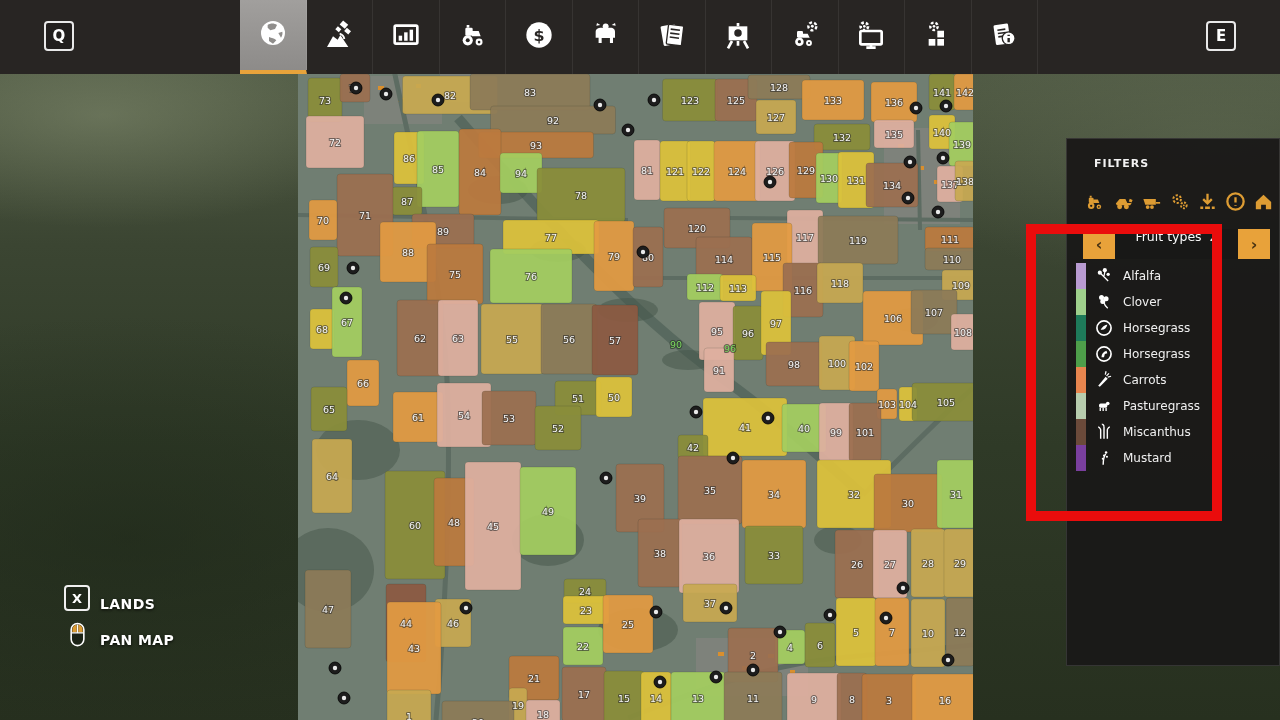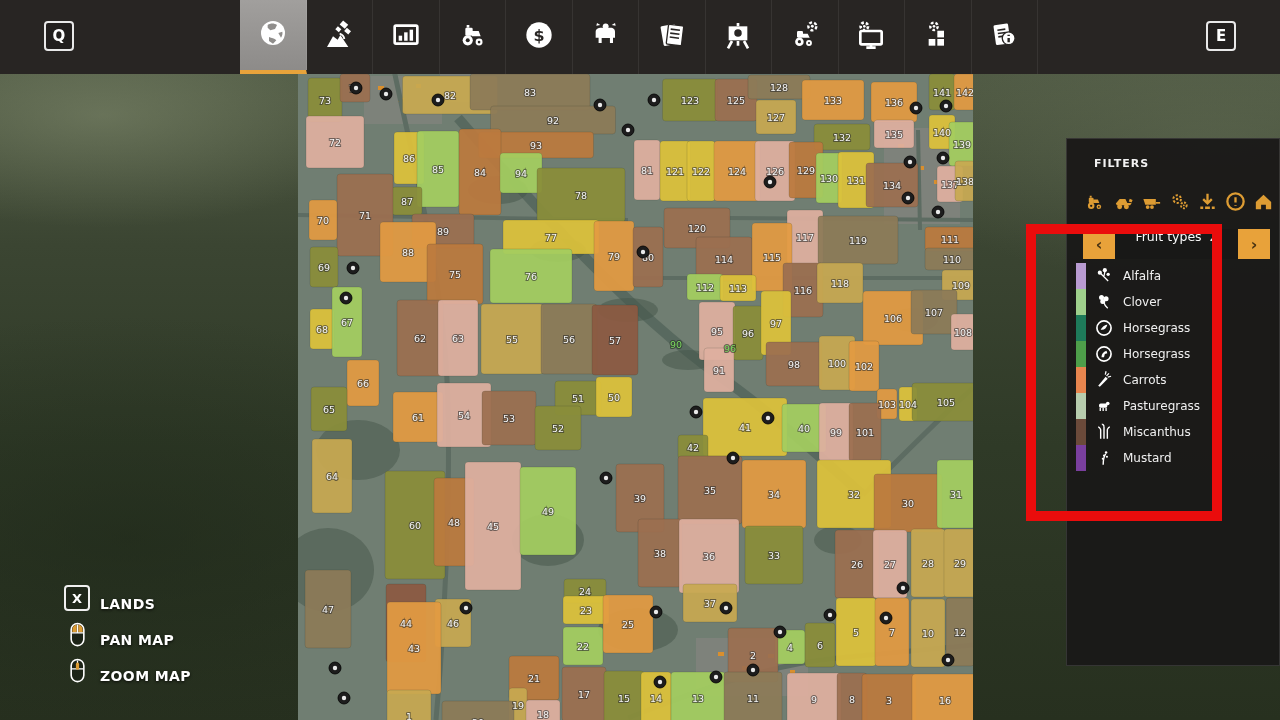--- a/index.html
+++ b/index.html
@@ -737,25 +737,15 @@
       <span class="leg-mouse">
           <svg viewBox="0 0 24 32">
             <rect x="4" y="2" width="16" height="28" rx="8" fill="rgba(0,0,0,.25)" stroke="#fff" stroke-width="2"></rect>
             <path d="M5.5 13V10c0-3.5 2.2-6 5.5-6.6V13z" fill="#dd9c33"></path>
             <path d="M18.5 13V10c0-3.5-2.2-6-5.5-6.6V13z" fill="#dd9c33"></path>
             <path d="M12 3.5V14M4.5 14h15" stroke="#fff" stroke-width="1.6" fill="none"></path>
           </svg>
         </span>
       <span class="leg-label">PAN MAP</span>
     </div>
-    <div class="leg-row">
-      <span class="leg-mouse">
-          <svg viewBox="0 0 24 32">
-            <rect x="4" y="2" width="16" height="28" rx="8" fill="rgba(0,0,0,.25)" stroke="#fff" stroke-width="2"></rect>
-            <path d="M12 3.5V14M4.5 14h15" stroke="#fff" stroke-width="1.6" fill="none"></path>
-            <rect x="10" y="6" width="4" height="9" rx="2" fill="#dd9c33"></rect>
-          </svg>
-        </span>
-      <span class="leg-label">ZOOM MAP</span>
-    </div>
   </div>
 
 </div>
 
 </body></html>

